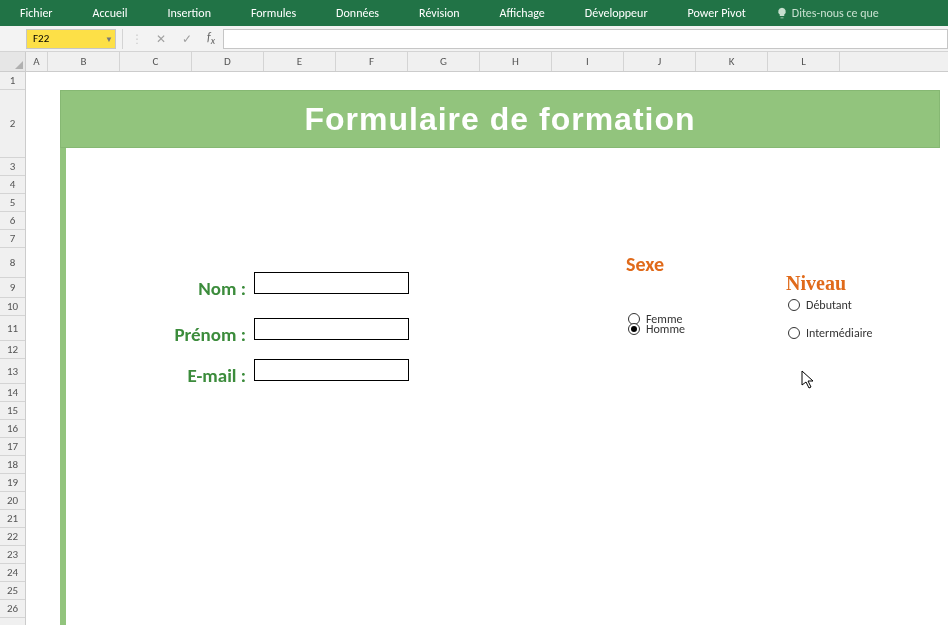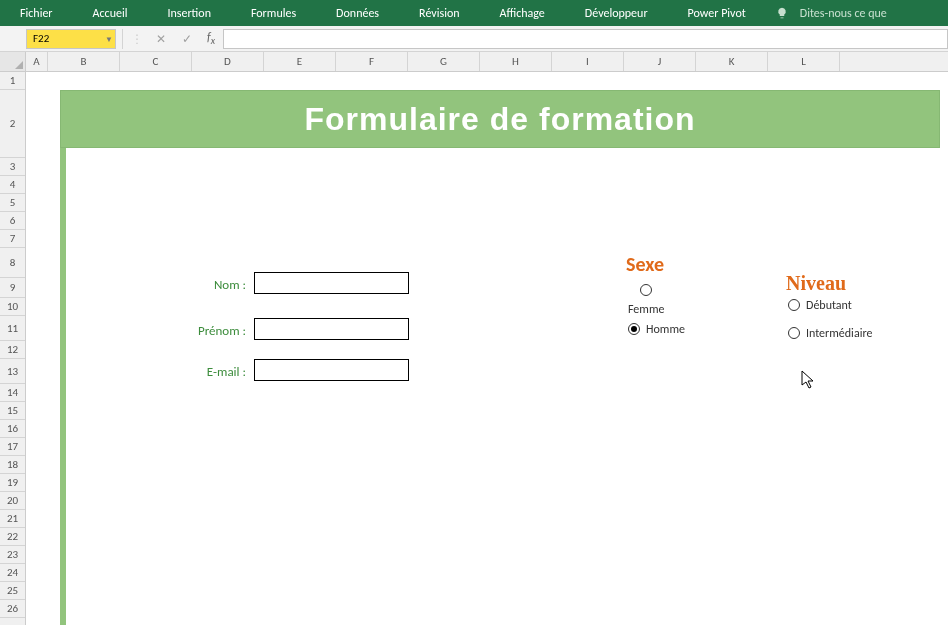--- a/index.html
+++ b/index.html
@@ -29,21 +29,21 @@
   }
   .ribbon .tab.file {
     background: #217346;
     font-weight: 400;
   }
   .ribbon .tellme {
     margin-left: 10px;
     color: #c7e0cf;
     display: flex;
     align-items: center;
-    gap: 12px;
+    gap: 4px;
   }
   .ribbon .tellme .bulb {
     width: 12px; height: 12px;
   }
   
   .namebar {
     height: 26px;
     border-bottom: 1px solid #d4d4d4;
     display: flex;
     align-items: center;
@@ -153,22 +153,22 @@
     left:34px;
     top:76px;
     width:6px;
     height:540px;
     background:#92c47d;
   }
   
   .flabel {
     position:absolute;
     color:#3c8c3c;
-    font-weight:400;
-    font-size:13px;
+    font-weight:700;
+    font-size:19px;
     text-align:right;
     width:90px;
   }
   .finput {
     position:absolute;
     border:1px solid #000;
     background:#fff;
     width:155px;
     height:22px;
   }
@@ -292,21 +292,21 @@
     <div class="flabel" style="left:130px;top:205px;">Nom :</div>
     <div class="finput" style="left:228px;top:200px;"></div>
 
     <div class="flabel" style="left:130px;top:251px;">Prénom :</div>
     <div class="finput" style="left:228px;top:246px;"></div>
 
     <div class="flabel" style="left:130px;top:292px;">E-mail :</div>
     <div class="finput" style="left:228px;top:287px;"></div>
 
     <div class="section-title" style="left:600px;top:180px;">Sexe</div>
-    <div class="radio-row" style="left:602px;top:212px;flex-direction:column;">
+    <div class="radio-row" style="left:602px;top:240px;">
       <div class="radio-outer"></div>
       <span>Femme</span>
     </div>
     <div class="radio-row" style="left:602px;top:250px;">
       <div class="radio-outer">
           <div class="radio-inner"></div>
         </div>
       <span>Homme</span>
     </div>
 

